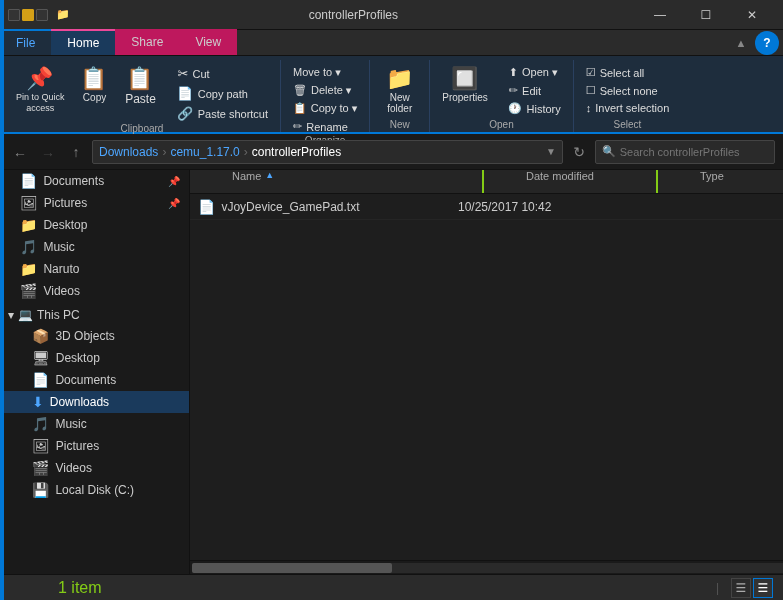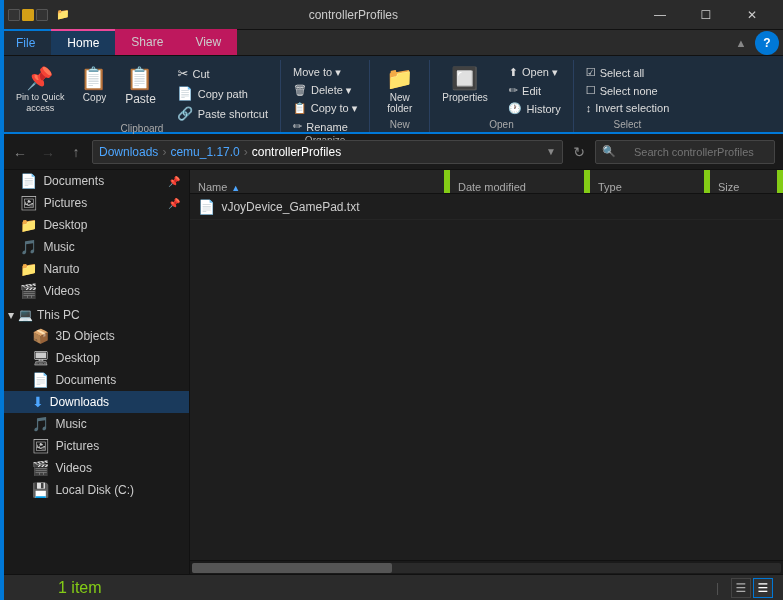--- a/index.html
+++ b/index.html
@@ -219,21 +219,20 @@
       border-radius: 2px;
       display: flex; align-items: center; gap: 4px;
     }
     .search-bar input {
       background: transparent;
       border: none;
       color: #ccc;
       font-size: 11px;
       outline: none;
       flex: 1;
-      text-align: center;
     }
 
     
     .main-area {
       display: flex;
       height: calc(600px - 30px - 26px - 78px - 36px - 26px);
     }
 
     
     .sidebar {
@@ -287,27 +286,28 @@
       display: flex;
       align-items: center;
       background: #252525;
       border-bottom: 1px solid #111;
       height: 24px;
       position: sticky;
       top: 0;
     }
     .file-col {
       display: flex;
-      align-items: flex-end;
+      align-items: flex-start;
       padding: 0 8px;
       font-size: 11px;
       color: #aaa;
       cursor: pointer;
       height: 100%;
-      border-right: 6px solid #84cc16;
+      border-right: 2px solid #84cc16;
+      margin-left: 34px;
     }
     .file-col.name { width: 260px; }
     .file-col.date { width: 140px; }
     .file-col.type { width: 120px; }
     .file-col.size { flex: 1; }
     .file-col .sort-arrow { margin-left: 4px; font-size: 9px; color: #4da6ff; }
 
     .file-row {
       display: flex;
       align-items: center;
@@ -680,20 +680,23 @@
         <div class="file-col size">
           <span>Size</span>
         </div>
       </div>
 
       <div class="file-row">
         <div class="file-cell name">
           <span class="file-icon">📄</span>
           <span>vJoyDevice_GamePad.txt</span>
         </div>
+        <div class="file-cell date">
+          <span>10/25/2017 10:42</span>
+        </div>
         <div class="file-cell size"></div>
       </div>
     </div>
 
     <div class="h-scroll-bar">
       <div class="h-scroll-inner">
         <div class="h-scroll-thumb"></div>
       </div>
     </div>
   </div>

